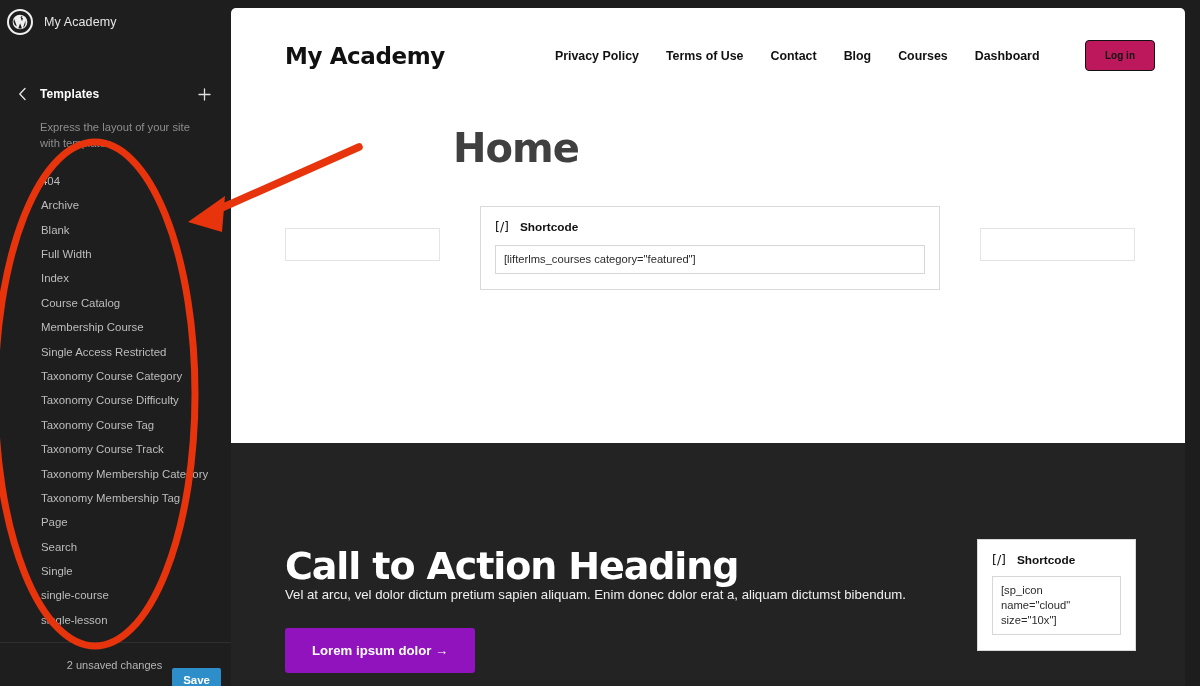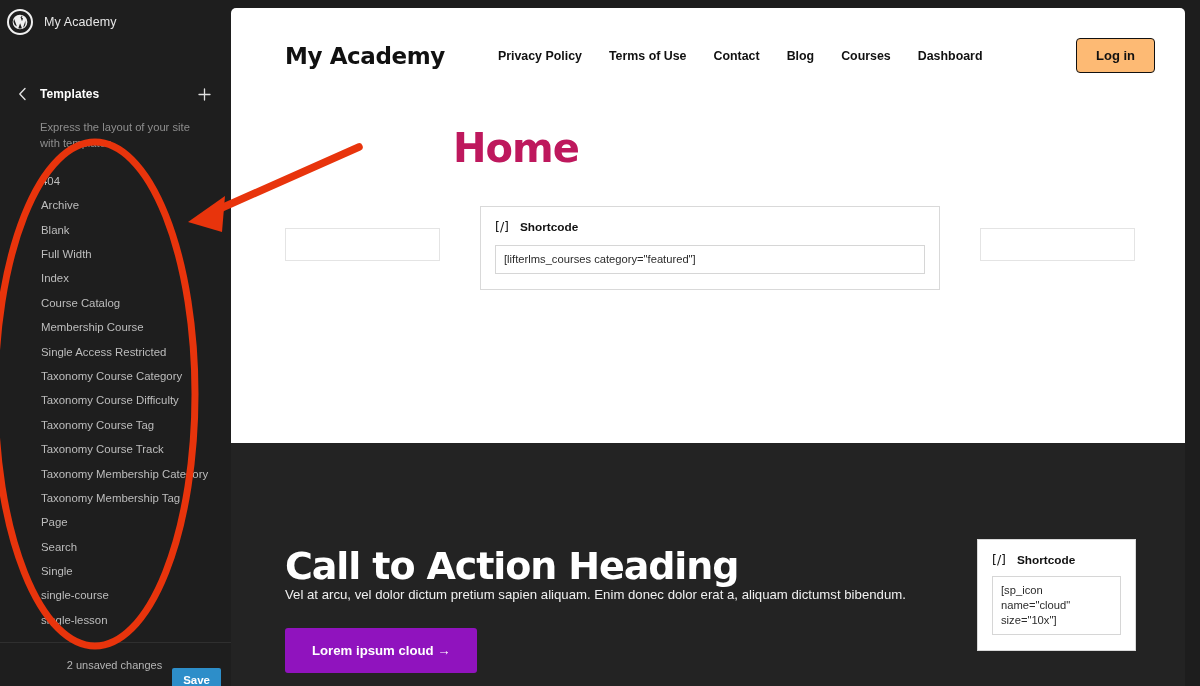--- a/index.html
+++ b/index.html
@@ -91,35 +91,35 @@
   }
 
   .site-header {
     height: 95px; display: flex; align-items: center;
     padding: 0 30px 0 54px;
   }
   .brand {
     color: #111111; font-size: 23px; font-weight: 800;
     letter-spacing: -.4px; font-family: "DejaVu Sans", sans-serif;
   }
-  .nav { display: flex; gap: 27px; margin-left: 53px; }
+  .nav { display: flex; gap: 27px; margin-left: 110px; }
   .nav a {
     color: #111111; font-size: 12.4px; font-weight: 700;
     text-decoration: none; white-space: nowrap;
   }
   .login-btn {
     margin-left: auto;
     border: 1.6px solid #111111; border-radius: 4px;
     padding: 9px 19px; color: #111111;
-    font-size: 13px; font-weight: 700; background: #fdba74;
+    font-size: 10px; font-weight: 700; background: #be185d;
     white-space: nowrap;
   }
 
   .page-title {
-    color: #be185d; font-size: 40px; font-weight: 800;
+    color: #404040; font-size: 40px; font-weight: 800;
     letter-spacing: -1px; padding: 22px 0 0 222px;
     font-family: "DejaVu Sans", sans-serif;
   }
 
   .block-row {
     display: flex; align-items: flex-start;
     padding: 35px 0 0 54px; gap: 40px;
   }
   .empty-block {
     width: 155px; height: 33px;
@@ -266,21 +266,21 @@
         </div>
         <div class="sc-input">[lifterlms_courses category="featured"]</div>
       </div>
 
       <div class="empty-block right"></div>
     </div>
 
     <div class="cta">
       <div class="cta-head">Call to Action Heading</div>
       <div class="cta-sub">Vel at arcu, vel dolor dictum pretium sapien aliquam. Enim donec dolor erat a, aliquam dictumst bibendum.</div>
-      <button class="cta-btn">Lorem ipsum cloud →</button>
+      <button class="cta-btn">Lorem ipsum dolor →</button>
 
       <div class="shortcode-block sc-cta">
         <div class="sc-head">
           <span class="sc-glyph">[/]</span>
           <span class="sc-label">Shortcode</span>
         </div>
         <div class="sc-input">[sp_icon name="cloud" size="10x"]</div>
       </div>
     </div>
   </div>

